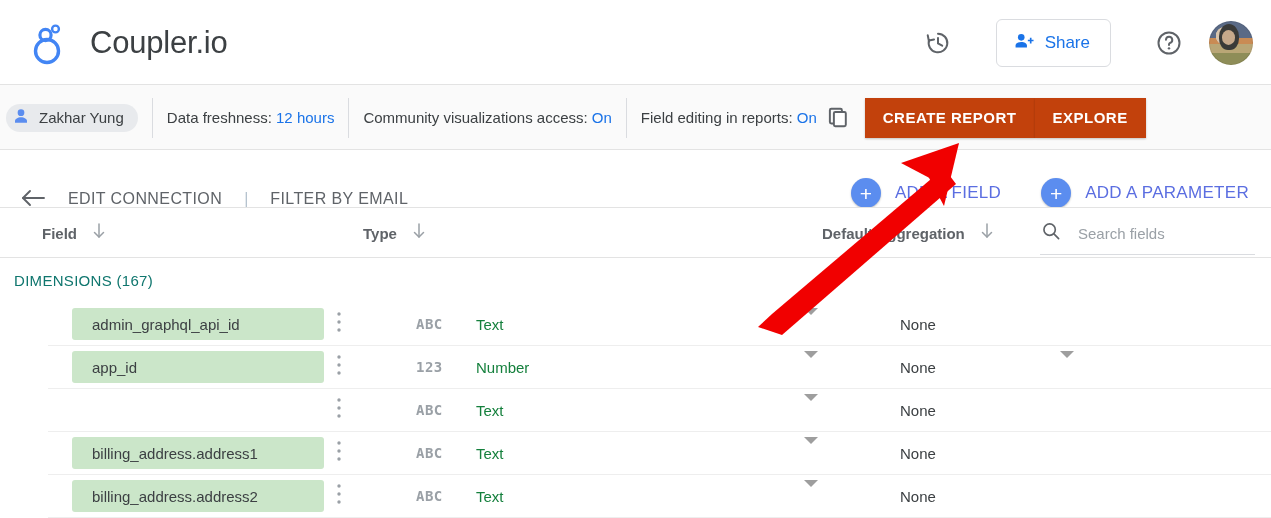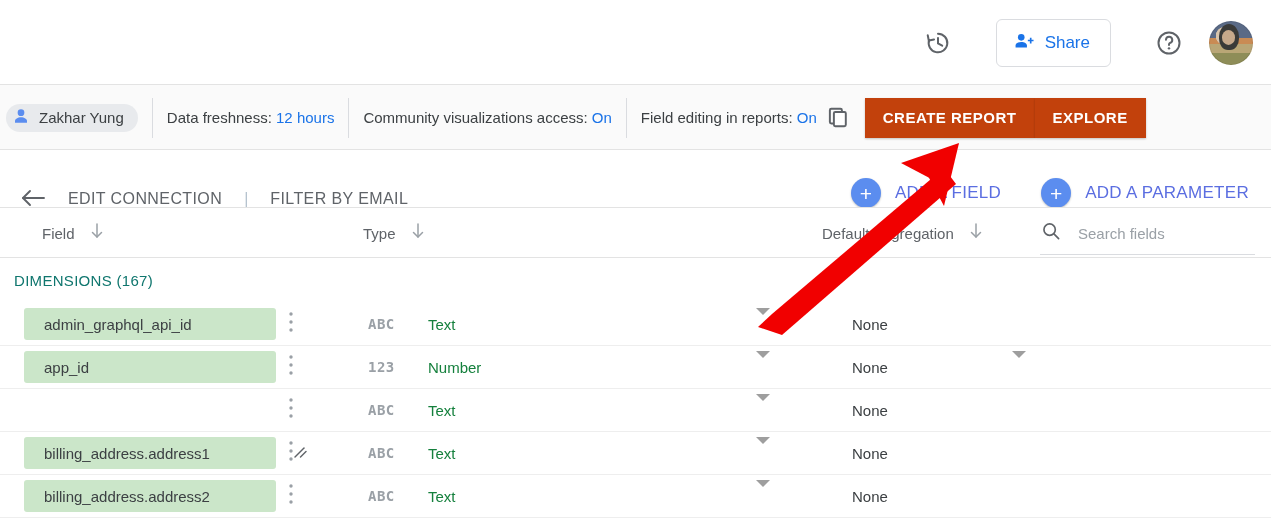--- a/index.html
+++ b/index.html
@@ -104,42 +104,42 @@
   }
   .add-label { color:#5b6ee1; font-size:17px; letter-spacing:.3px; margin-left:14px; }
   .gap-actions { width:40px; }
 
   
   .thead {
     position:absolute; left:0; top:208px; width:1271px; height:50px;
     background:#fff;
   }
   .th { position:absolute; display:flex; align-items:center; gap:14px; top:14px; }
-  .th-label { font-size:15px; color:#5f6368; }
+  .th-label { font-size:15px; color:#5f6368;font-weight:bold; }
   .resize-handle { position:absolute; left:292px; top:238px; cursor:col-resize; }
   .search-wrap {
     position:absolute; left:1040px; top:12px; width:215px;
     display:flex; align-items:center; gap:16px;
     border-bottom:1px solid #dadce0; padding-bottom:8px;
   }
   .search-input {
     border:none; outline:none; font-size:15px; color:#3c4043;
     background:transparent; width:100%; font-family:inherit;
   }
   .search-input::placeholder { color:#9aa0a6; }
 
   
   .section-title {
     position:absolute; left:14px; top:272px;
     font-size:15px; color:#0f766e; letter-spacing:.3px;
   }
   .rows { position:absolute; left:0; top:303px; width:1271px; }
   .row {
     position:relative; height:43px; border-bottom:1px solid #eeeeee;
-    display:flex; align-items:center;
+    display:flex; align-items:center;margin-left:48px;
   }
   .field-pill {
     position:absolute; left:24px; width:252px; height:32px;
     background:#cbe6c9; border-radius:3px;
     display:flex; align-items:center; padding-left:20px;
     font-size:15px; color:#3c4043; cursor:pointer;
   }
   .dots { position:absolute; left:288px; cursor:pointer; }
   .type-icon {
     position:absolute; left:368px; font-size:14px; font-weight:700;
@@ -157,20 +157,30 @@
 
   
   .annot { position:absolute; left:0; top:0; width:1271px; height:518px; pointer-events:none; }
 </style>
 </head>
 <body>
 
 <div class="app">
 
   <div class="topbar">
+    <div class="brand">
+      <span class="brand-logo">
+        <svg width="42" height="46" viewBox="0 0 42 46">
+          <circle cx="19" cy="31" r="11.5" fill="none" stroke="#4285f4" stroke-width="3.4"></circle>
+          <circle cx="17.5" cy="15" r="5.6" fill="none" stroke="#4285f4" stroke-width="3.2"></circle>
+          <circle cx="27.5" cy="9" r="3.4" fill="none" stroke="#4285f4" stroke-width="2.4"></circle>
+        </svg>
+      </span>
+      <span class="brand-title">Coupler.io</span>
+    </div>
 
     <div class="top-actions">
       <div class="icon-btn">
         <svg width="28" height="28" viewBox="0 0 24 24" fill="none" stroke="#5f6368" stroke-width="1.7" stroke-linecap="round">
           <path d="M12 4a8 8 0 1 1-7.6 5.5"></path>
           <polyline points="3.2,5.4 4.1,9.9 8.6,9"></polyline>
           <polyline points="12 7.6 12 12.3 15.6 14.3"></polyline>
         </svg>
       </div>
 

